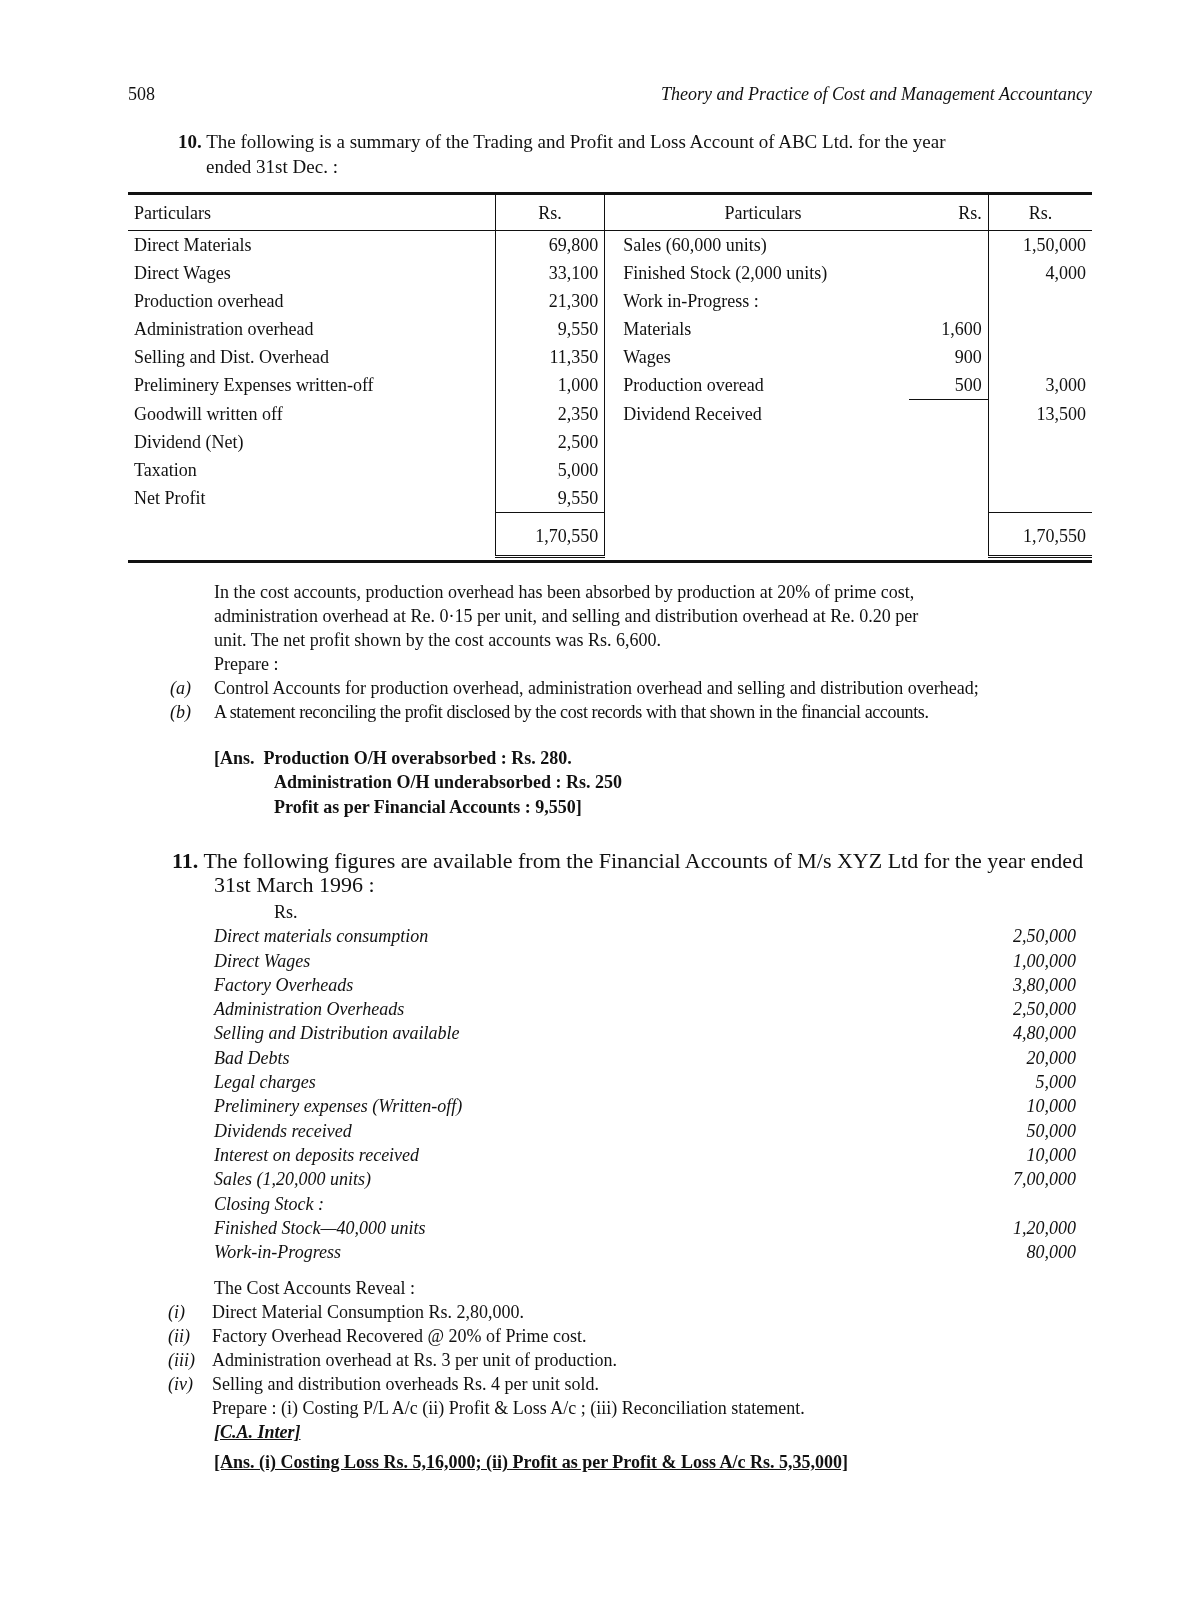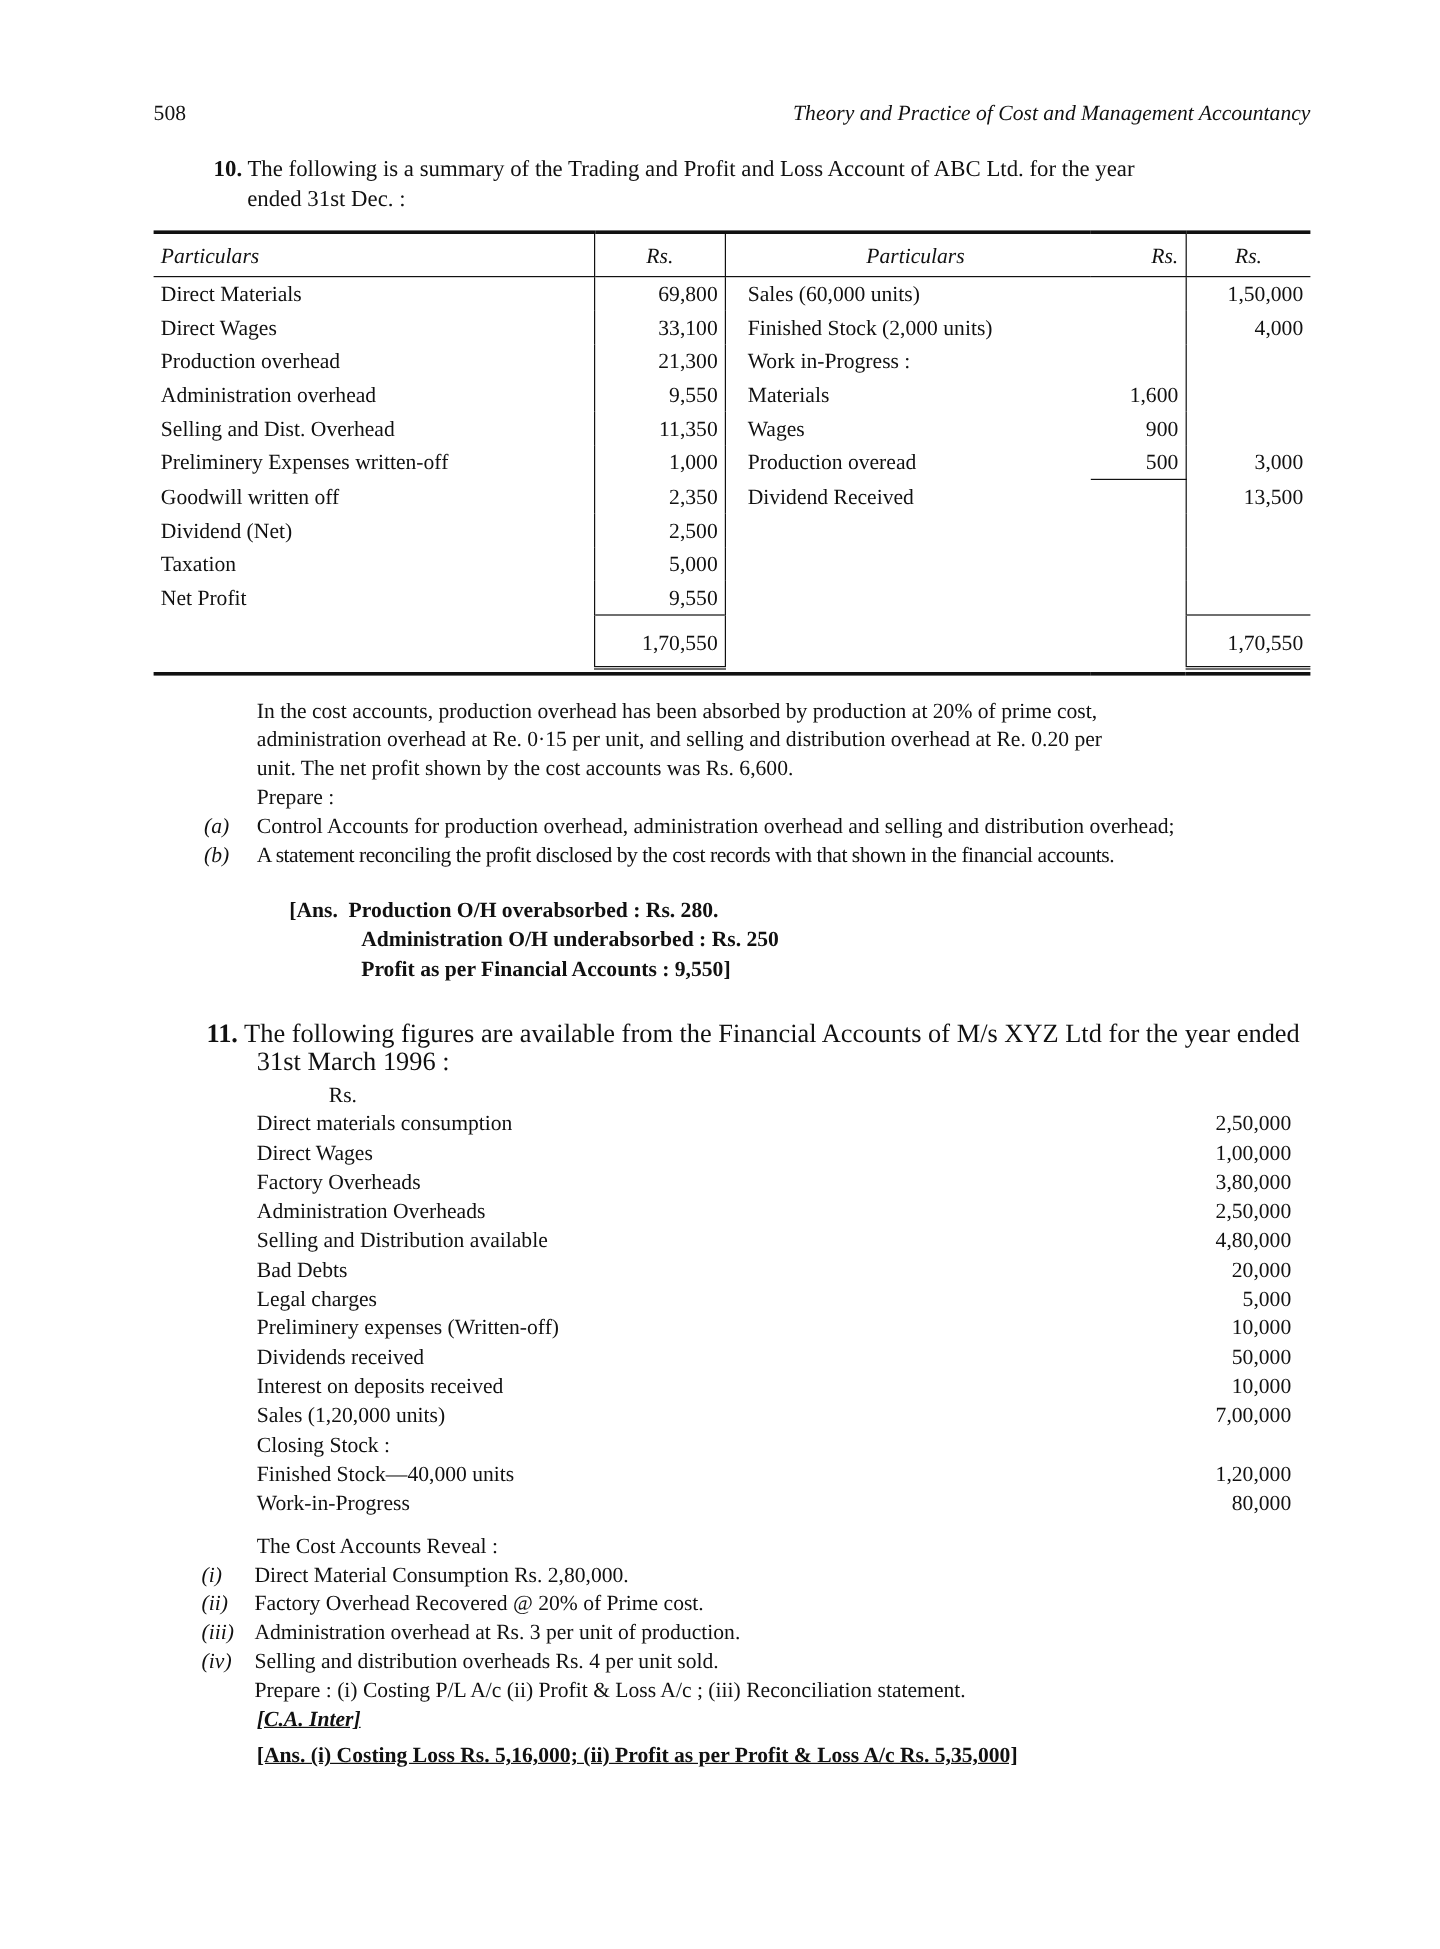--- a/index.html
+++ b/index.html
@@ -4,40 +4,40 @@
 <style>
   html, body { margin: 0; padding: 0; background: #ffffff; }
   body { width: 1200px; height: 1624px; position: relative; font-family: "Liberation Serif", "DejaVu Serif", serif; color: #111; font-size: 19px; }
   .page { position: absolute; left: 0; top: 16px; width: 988px; height: 1624px; }
   .runhead { position: absolute; top: 68px; left: 128px; width: 964px; display: flex; justify-content: space-between; font-size: 18px; }
   .runhead .title { font-style: italic; }
   .q { position: absolute; left: 178px; width: 914px; line-height: 25px; }
   .q .num { font-weight: bold; }
 
   table.ac { position: absolute; left: 128px; top: 176px; width: 964px; border-collapse: collapse; font-size: 18px; }
-  table.ac th { font-weight: normal; font-style: italic; padding: 8px 6px 6px; border-bottom: 1.5px solid #111; }
+  table.ac th { font-weight: normal; padding: 8px 6px 6px; border-bottom: 1.5px solid #111; }
   table.ac td { padding: 3px 6px; height: 22px; line-height: 22px; }
   table.ac .top { border-top: 3px solid #111; }
   table.ac .c-part { width: 380px; text-align: left; }
   table.ac .c-amt { width: 100px; text-align: right; border-left: 1.5px solid #111; border-right: 1.5px solid #111; }
   table.ac .c-part2 { width: 300px; text-align: left; padding-left: 18px; }
   table.ac .c-rs { width: 70px; text-align: right; border-right: 1.5px solid #111; }
   table.ac .c-rs2 { width: 94px; text-align: right; }
   table.ac tr.total td { padding-top: 12px; padding-bottom: 8px; }
   table.ac tr.total td.c-amt, table.ac tr.total td.c-rs2 { border-top: 1.5px solid #111; border-bottom: 3px double #111; }
   table.ac tr.last td { border-bottom: 3px solid #111; height: 2px; padding: 0; }
   .uline { border-bottom: 1.5px solid #111; }
 
   .list { position: absolute; left: 170px; width: 922px; line-height: 24px; font-size: 18px; }
   .row { display: flex; }
   .lbl { width: 44px; font-style: italic; text-align: left; }
   .body { flex: 1; text-align: justify; }
   .ans { font-weight: bold; }
   .fig { position: absolute; left: 214px; width: 880px; font-size: 18px; line-height: 24.3px; }
-  .fig .r { display: flex; justify-content: space-between; }
+  .fig .r { display: flex; justify-content: space-between; font-style: italic; }
   .right { text-align: left; text-decoration: underline; }
 </style>
 </head>
 <body>
 
 <div class="page">
 
   <div class="runhead">
     <span>508</span>
     <span class="title">Theory and Practice of Cost and Management Accountancy</span>
@@ -153,21 +153,21 @@
     <div class="row">
       <span class="lbl">(a)</span>
       <span class="body">Control Accounts for production overhead, administration overhead and selling and distribution overhead;</span>
     </div>
     <div class="row">
       <span class="lbl">(b)</span>
       <span class="body" style="letter-spacing:-0.4px;">A statement reconciling the profit disclosed by the cost records with that shown in the financial accounts.</span>
     </div>
   </div>
 
-  <div class="fig ans" style="top:730px; left:214px;margin-left:27px;">
+  <div class="fig ans" style="top:730px; left:214px;">
     <div><span>[Ans.</span>&nbsp;&nbsp;<span>Production O/H overabsorbed : Rs. 280.</span></div>
     <div style="padding-left:60px;">Administration O/H underabsorbed : Rs. 250</div>
     <div style="padding-left:60px;">Profit as per Financial Accounts : 9,550]</div>
   </div>
 
   <div class="q" style="top:833px; left:172px; width:920px; font-size:22px; line-height:24px;">
     <div><span class="num">11.</span> <span>The following figures are available from the Financial Accounts of M/s XYZ Ltd for the year ended</span></div>
     <div style="padding-left:42px;">31st March 1996 :</div>
   </div>
 

